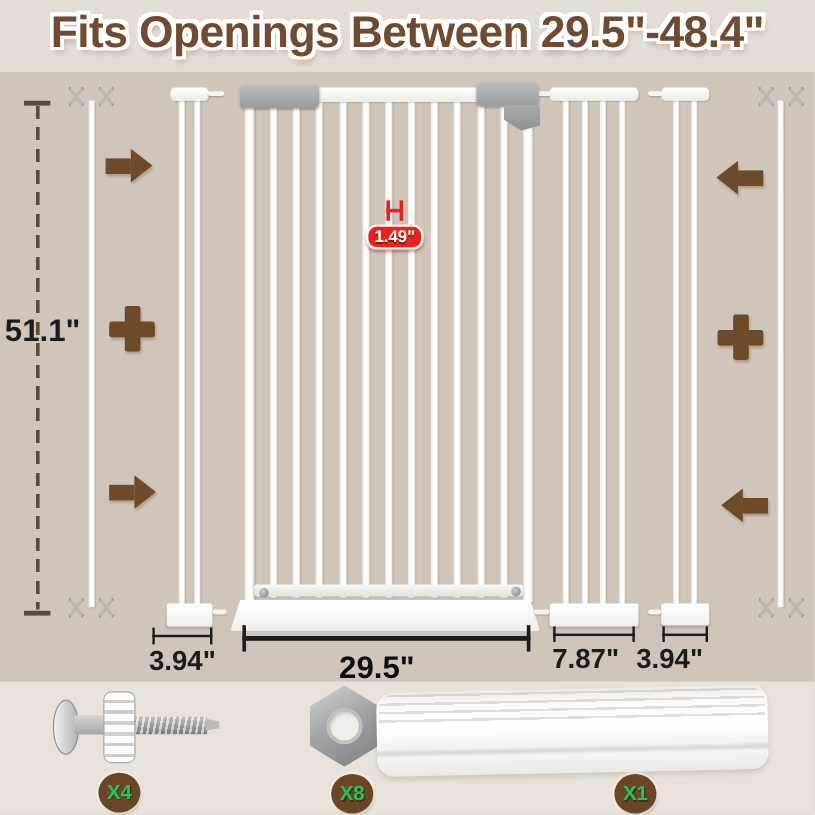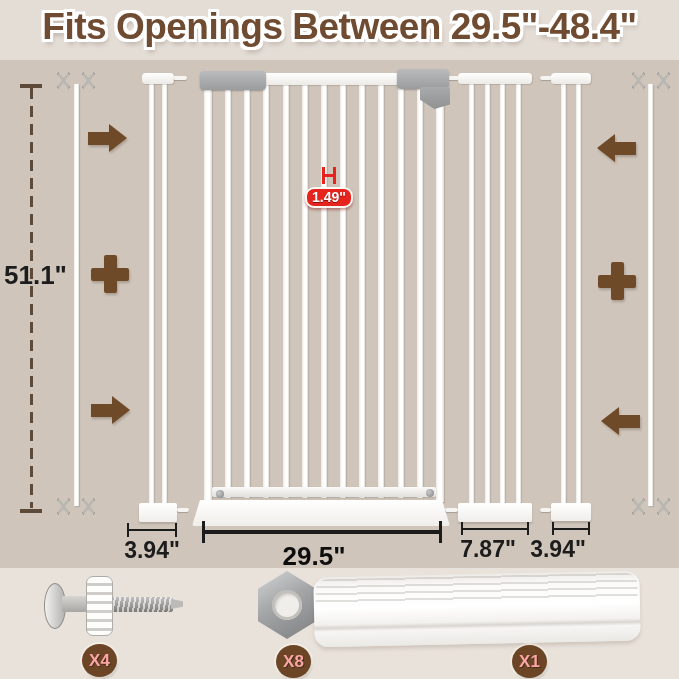--- a/index.html
+++ b/index.html
@@ -77,21 +77,21 @@
   .dim .line{position:absolute;left:0;width:100%;background:var(--text-dark,#1c1c1c);}
   .dim .tick{position:absolute;top:0;height:100%;background:var(--text-dark,#1c1c1c);}
   .dim-label{position:absolute;z-index:4;color:var(--text-dark,#1c1c1c);
              font-size:23px;text-align:center;font-weight:600;}
   .dim-label.big{font-size:26px;font-weight:bold;color:#0d0d0d;}
   
   .footer{position:absolute;left:0;top:568px;width:679px;height:111px;
           background:var(--footer-bg,#e9e2db);z-index:5;}
   .count-badge{position:absolute;width:35px;height:33px;border-radius:50%;
                background:var(--badge-brown,#6b4526);display:flex;align-items:center;justify-content:center;
-               color:#fca5a5;font-weight:bold;font-size:17px;z-index:6;
+               color:#22c55e;font-weight:bold;font-size:17px;z-index:6;
                box-shadow:0 0 0 2px rgba(255,250,240,.45),1px 2px 2px rgba(0,0,0,.25);
                text-shadow:1px 1px 0 rgba(0,0,0,.35);}
   .screw-head{position:absolute;width:20px;height:44px;border-radius:50%;
               background:linear-gradient(90deg,#f2f1ef,#b2b1ae);border:1px solid #8f8e8b;z-index:6;}
   .screw-neck{position:absolute;background:linear-gradient(180deg,#d6d5d2,#a8a7a4);z-index:6;border-radius:2px;}
   .screw-wheel{position:absolute;width:25px;height:58px;border-radius:7px;border:1px solid #aeaca9;z-index:7;
                background:repeating-linear-gradient(180deg,#fdfdfc 0 6px,#cfcdca 6px 9px);}
   .screw-rodd{position:absolute;height:15px;border-radius:2px;z-index:6;
               background:linear-gradient(180deg,#dbdad7,#8c8b88),
                          repeating-linear-gradient(100deg,rgba(255,255,255,.5) 0 2px,rgba(0,0,0,.12) 2px 5px);

